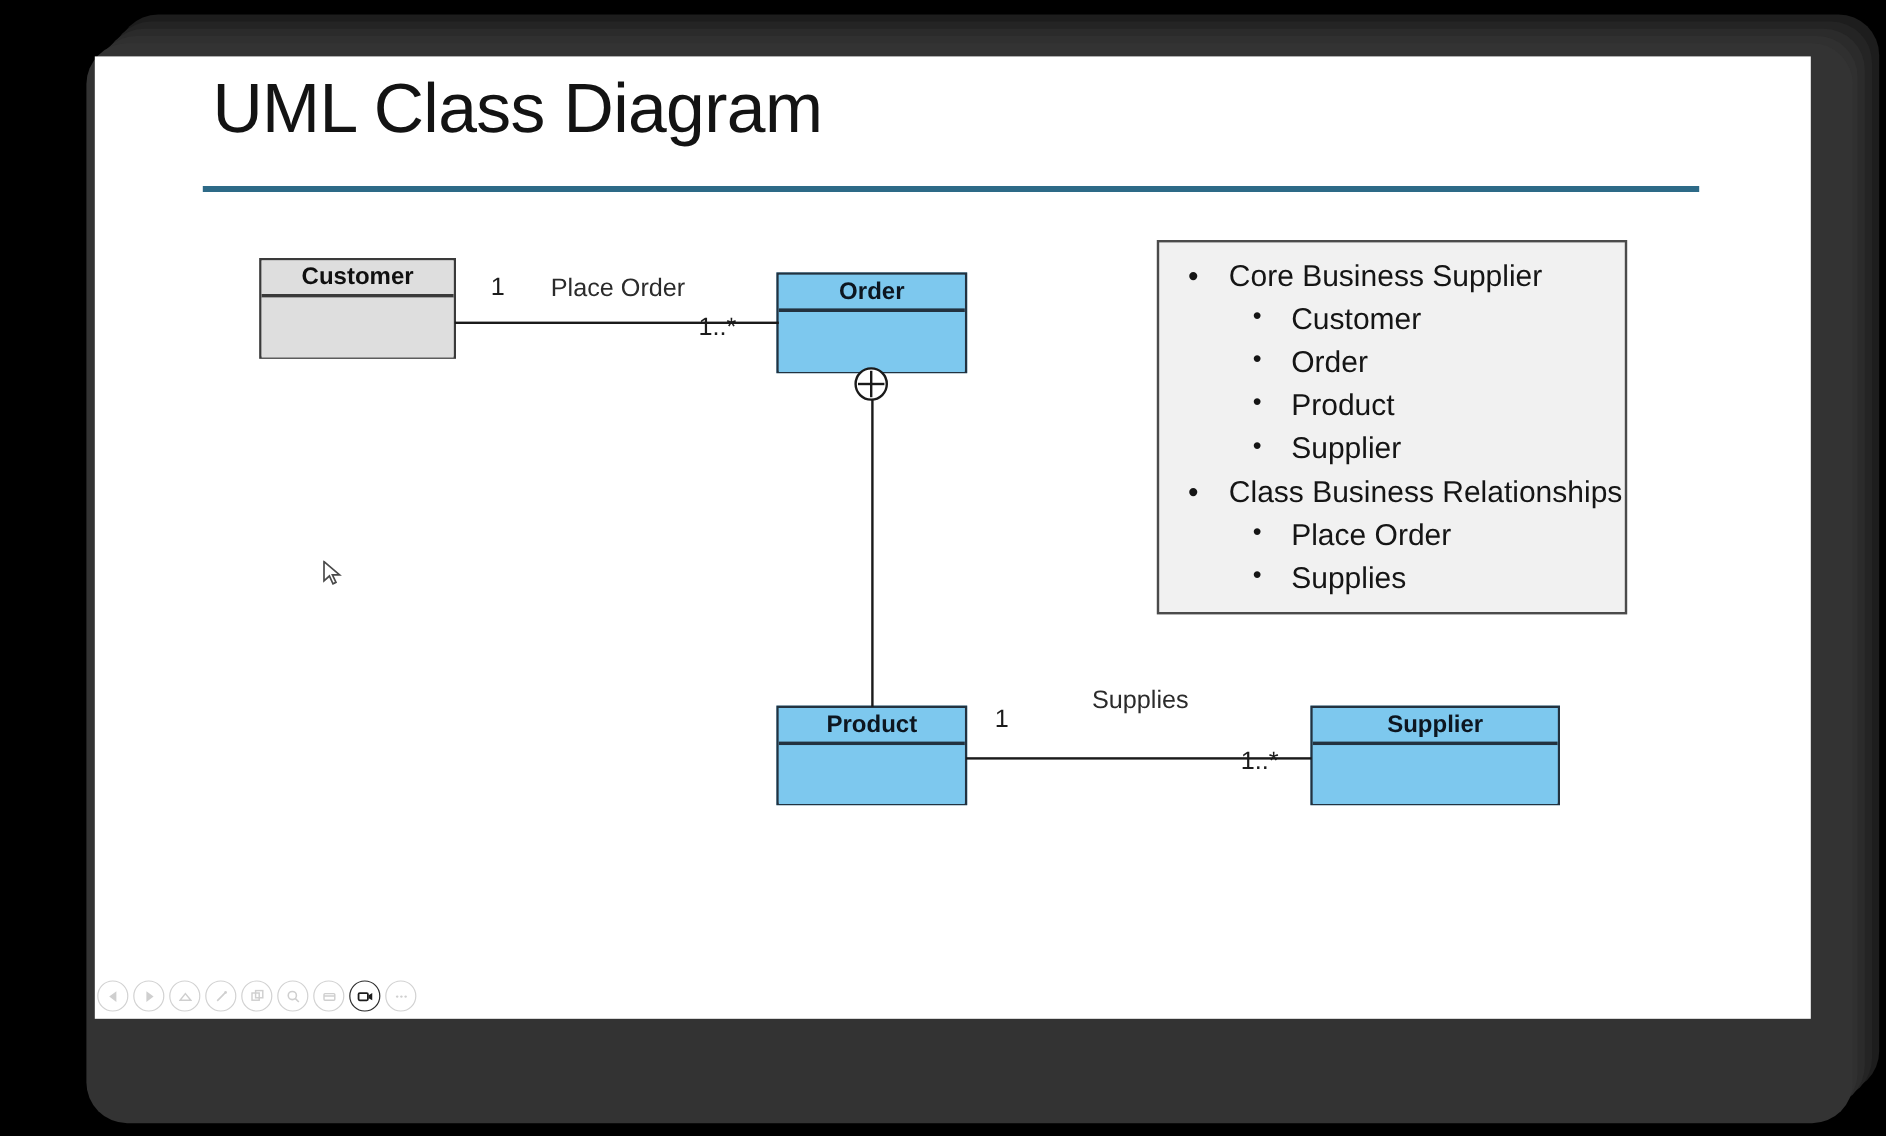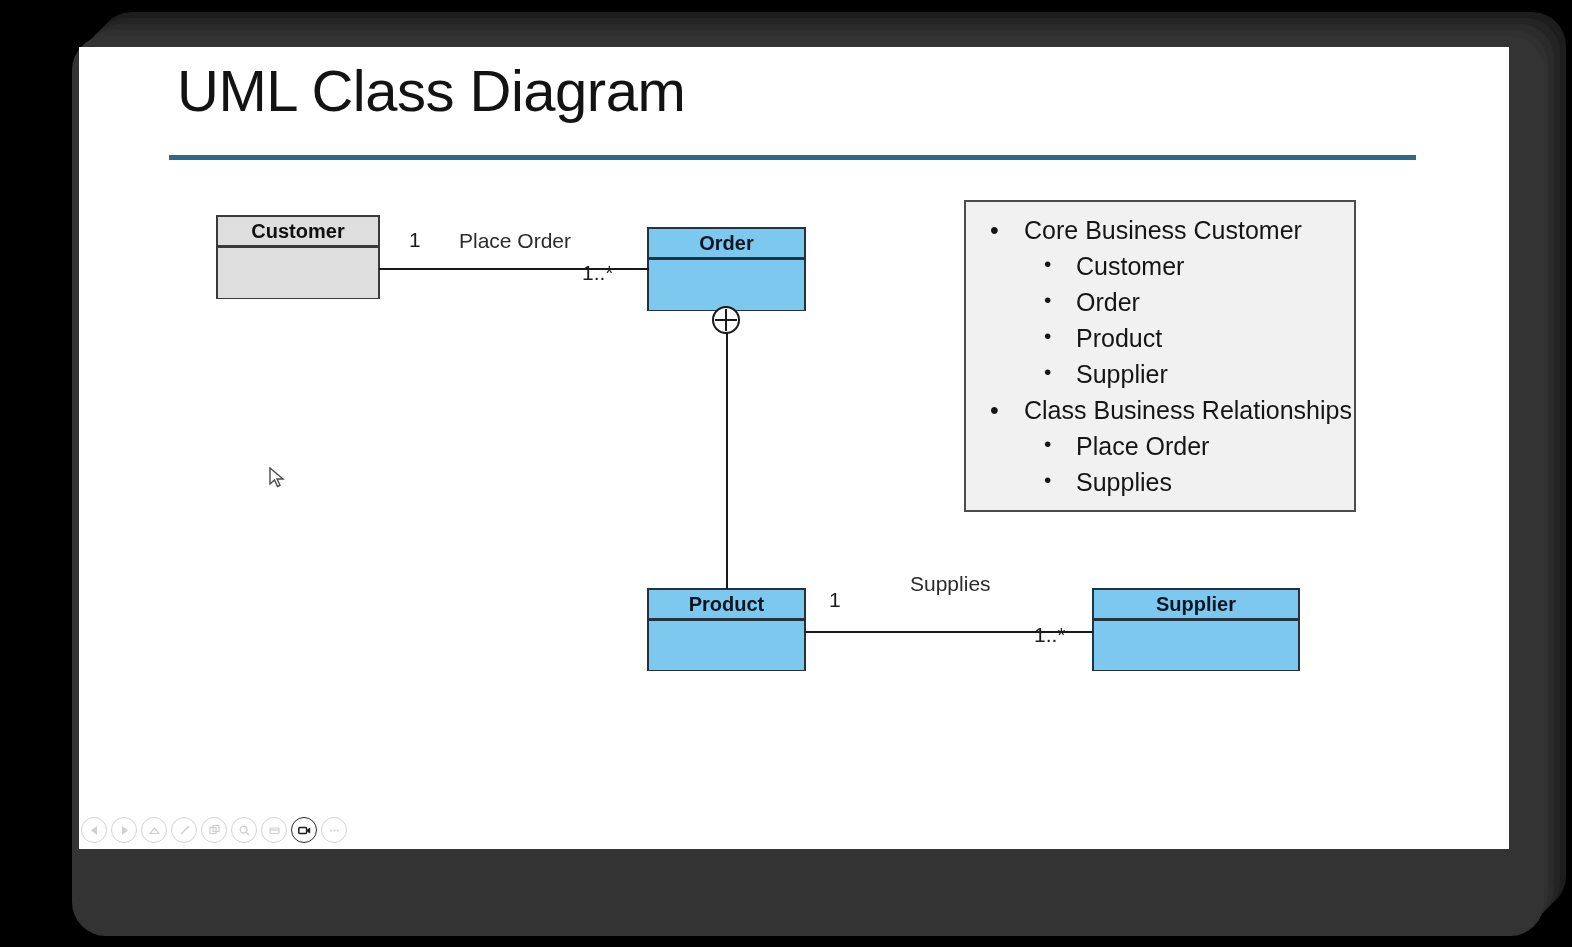--- a/index.html
+++ b/index.html
@@ -282,21 +282,21 @@
     <div id="mult-order-many" class="mult">1..*</div>
 
     <div id="label-supplies" class="edge-label">Supplies</div>
     <div id="mult-product-1" class="mult">1</div>
     <div id="mult-supplier-many" class="mult">1..*</div>
 
     <div id="legend-box">
 
       <div class="legend-l1">
         <span class="bullet">•</span>
-        <span>Core Business Customer</span>
+        <span>Core Business Supplier</span>
       </div>
       <div class="legend-l2">
         <span class="bullet">•</span>
         <span>Customer</span>
       </div>
       <div class="legend-l2">
         <span class="bullet">•</span>
         <span>Order</span>
       </div>
       <div class="legend-l2">

